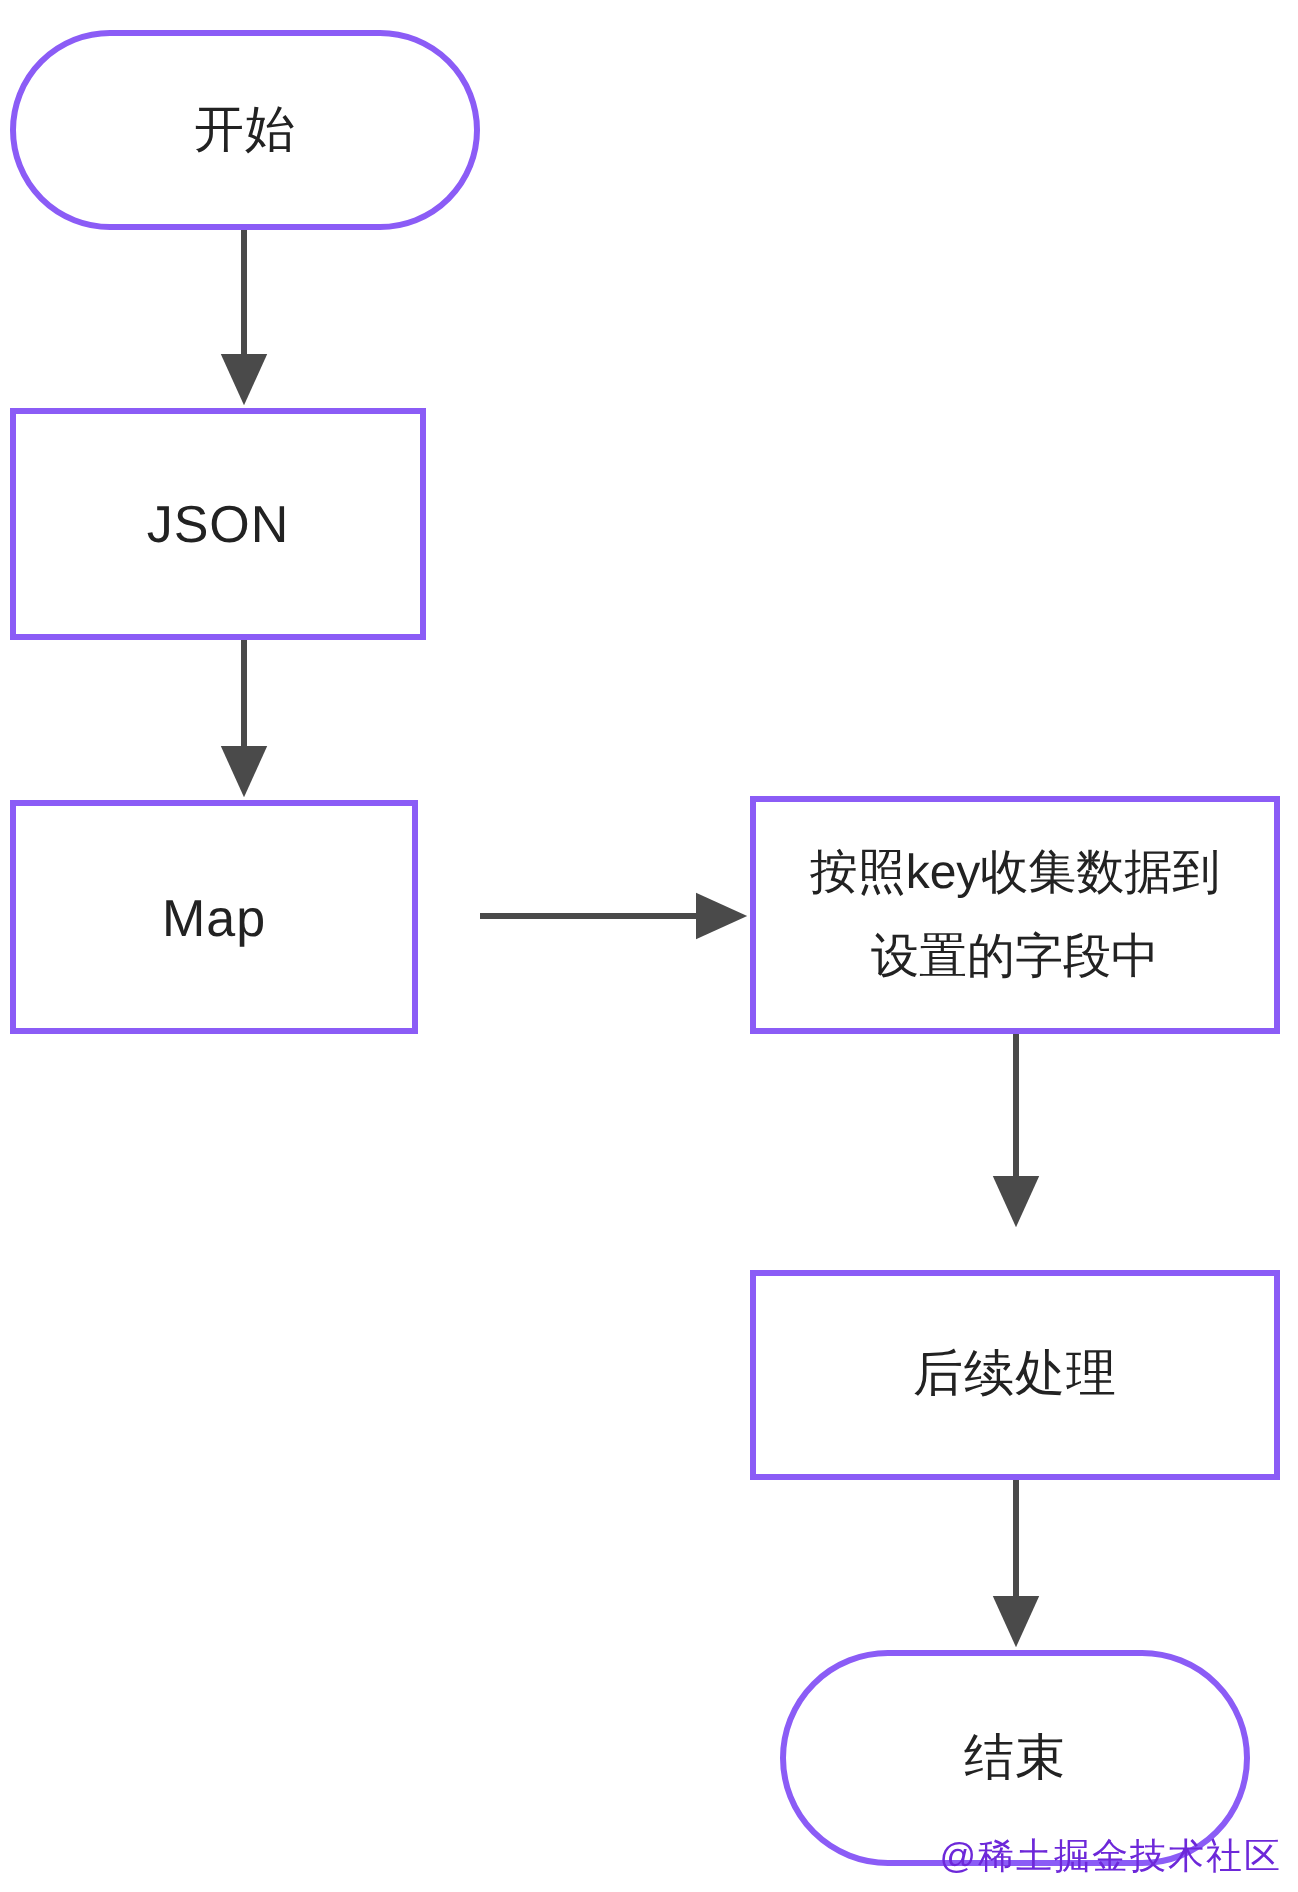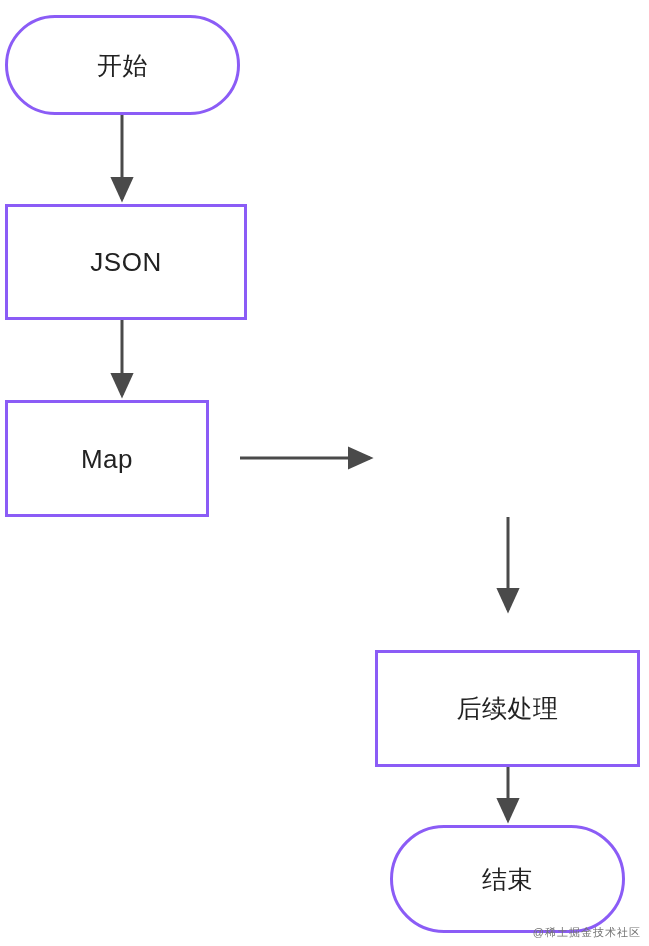--- a/index.html
+++ b/index.html
@@ -44,39 +44,39 @@
   .label.latin {
     font-size: 26px;
     letter-spacing: 0.5px;
   }
   .label.two-line {
     font-size: 24px;
     line-height: 1.72;
   }
   
   #node-start   { left: 5px;   top: 15px;  width: 235px; height: 100px; }
-  #node-json    { left: 5px;   top: 204px; width: 242px; height: 116px; }
+  #node-json    { left: 5px;   top: 204px; width: 208px; height: 116px; }
   #node-map     { left: 5px;   top: 400px; width: 204px; height: 117px; }
   #node-collect { left: 375px; top: 398px; width: 265px; height: 119px; }
-  #node-post    { left: 375px; top: 650px; width: 265px; height: 117px; }
+  #node-post    { left: 375px; top: 635px; width: 265px; height: 105px; }
   #node-end     { left: 390px; top: 825px; width: 235px; height: 108px; }
 
   #edges {
     position: absolute;
     left: 0; top: 0;
     width: 649px;
     height: 946px;
     pointer-events: none;
   }
   #watermark {
     position: absolute;
     right: 8px;
     bottom: 6px;
-    font-size: 11px;
-    color: #737373;
+    font-size: 18px;
+    color: #6d28d9;
     letter-spacing: 1px;
     white-space: nowrap;
   }
 </style>
 </head>
 <body>
 
 <div id="canvas">
 
   <svg id="edges" viewBox="0 0 649 946" width="649" height="946" xmlns="http://www.w3.org/2000/svg">
@@ -102,20 +102,24 @@
   </div>
 
   <div id="node-json" class="node process">
     <span class="label latin">JSON</span>
   </div>
 
   <div id="node-map" class="node process">
     <span class="label latin">Map</span>
   </div>
 
+  <div id="node-collect" class="node process">
+    <span class="label two-line">按照key收集数据到
+设置的字段中</span>
+  </div>
 
   <div id="node-post" class="node process">
     <span class="label cjk">后续处理</span>
   </div>
 
   <div id="node-end" class="node terminal">
     <span class="label cjk">结束</span>
   </div>
 
   <div id="watermark">@稀土掘金技术社区</div>

